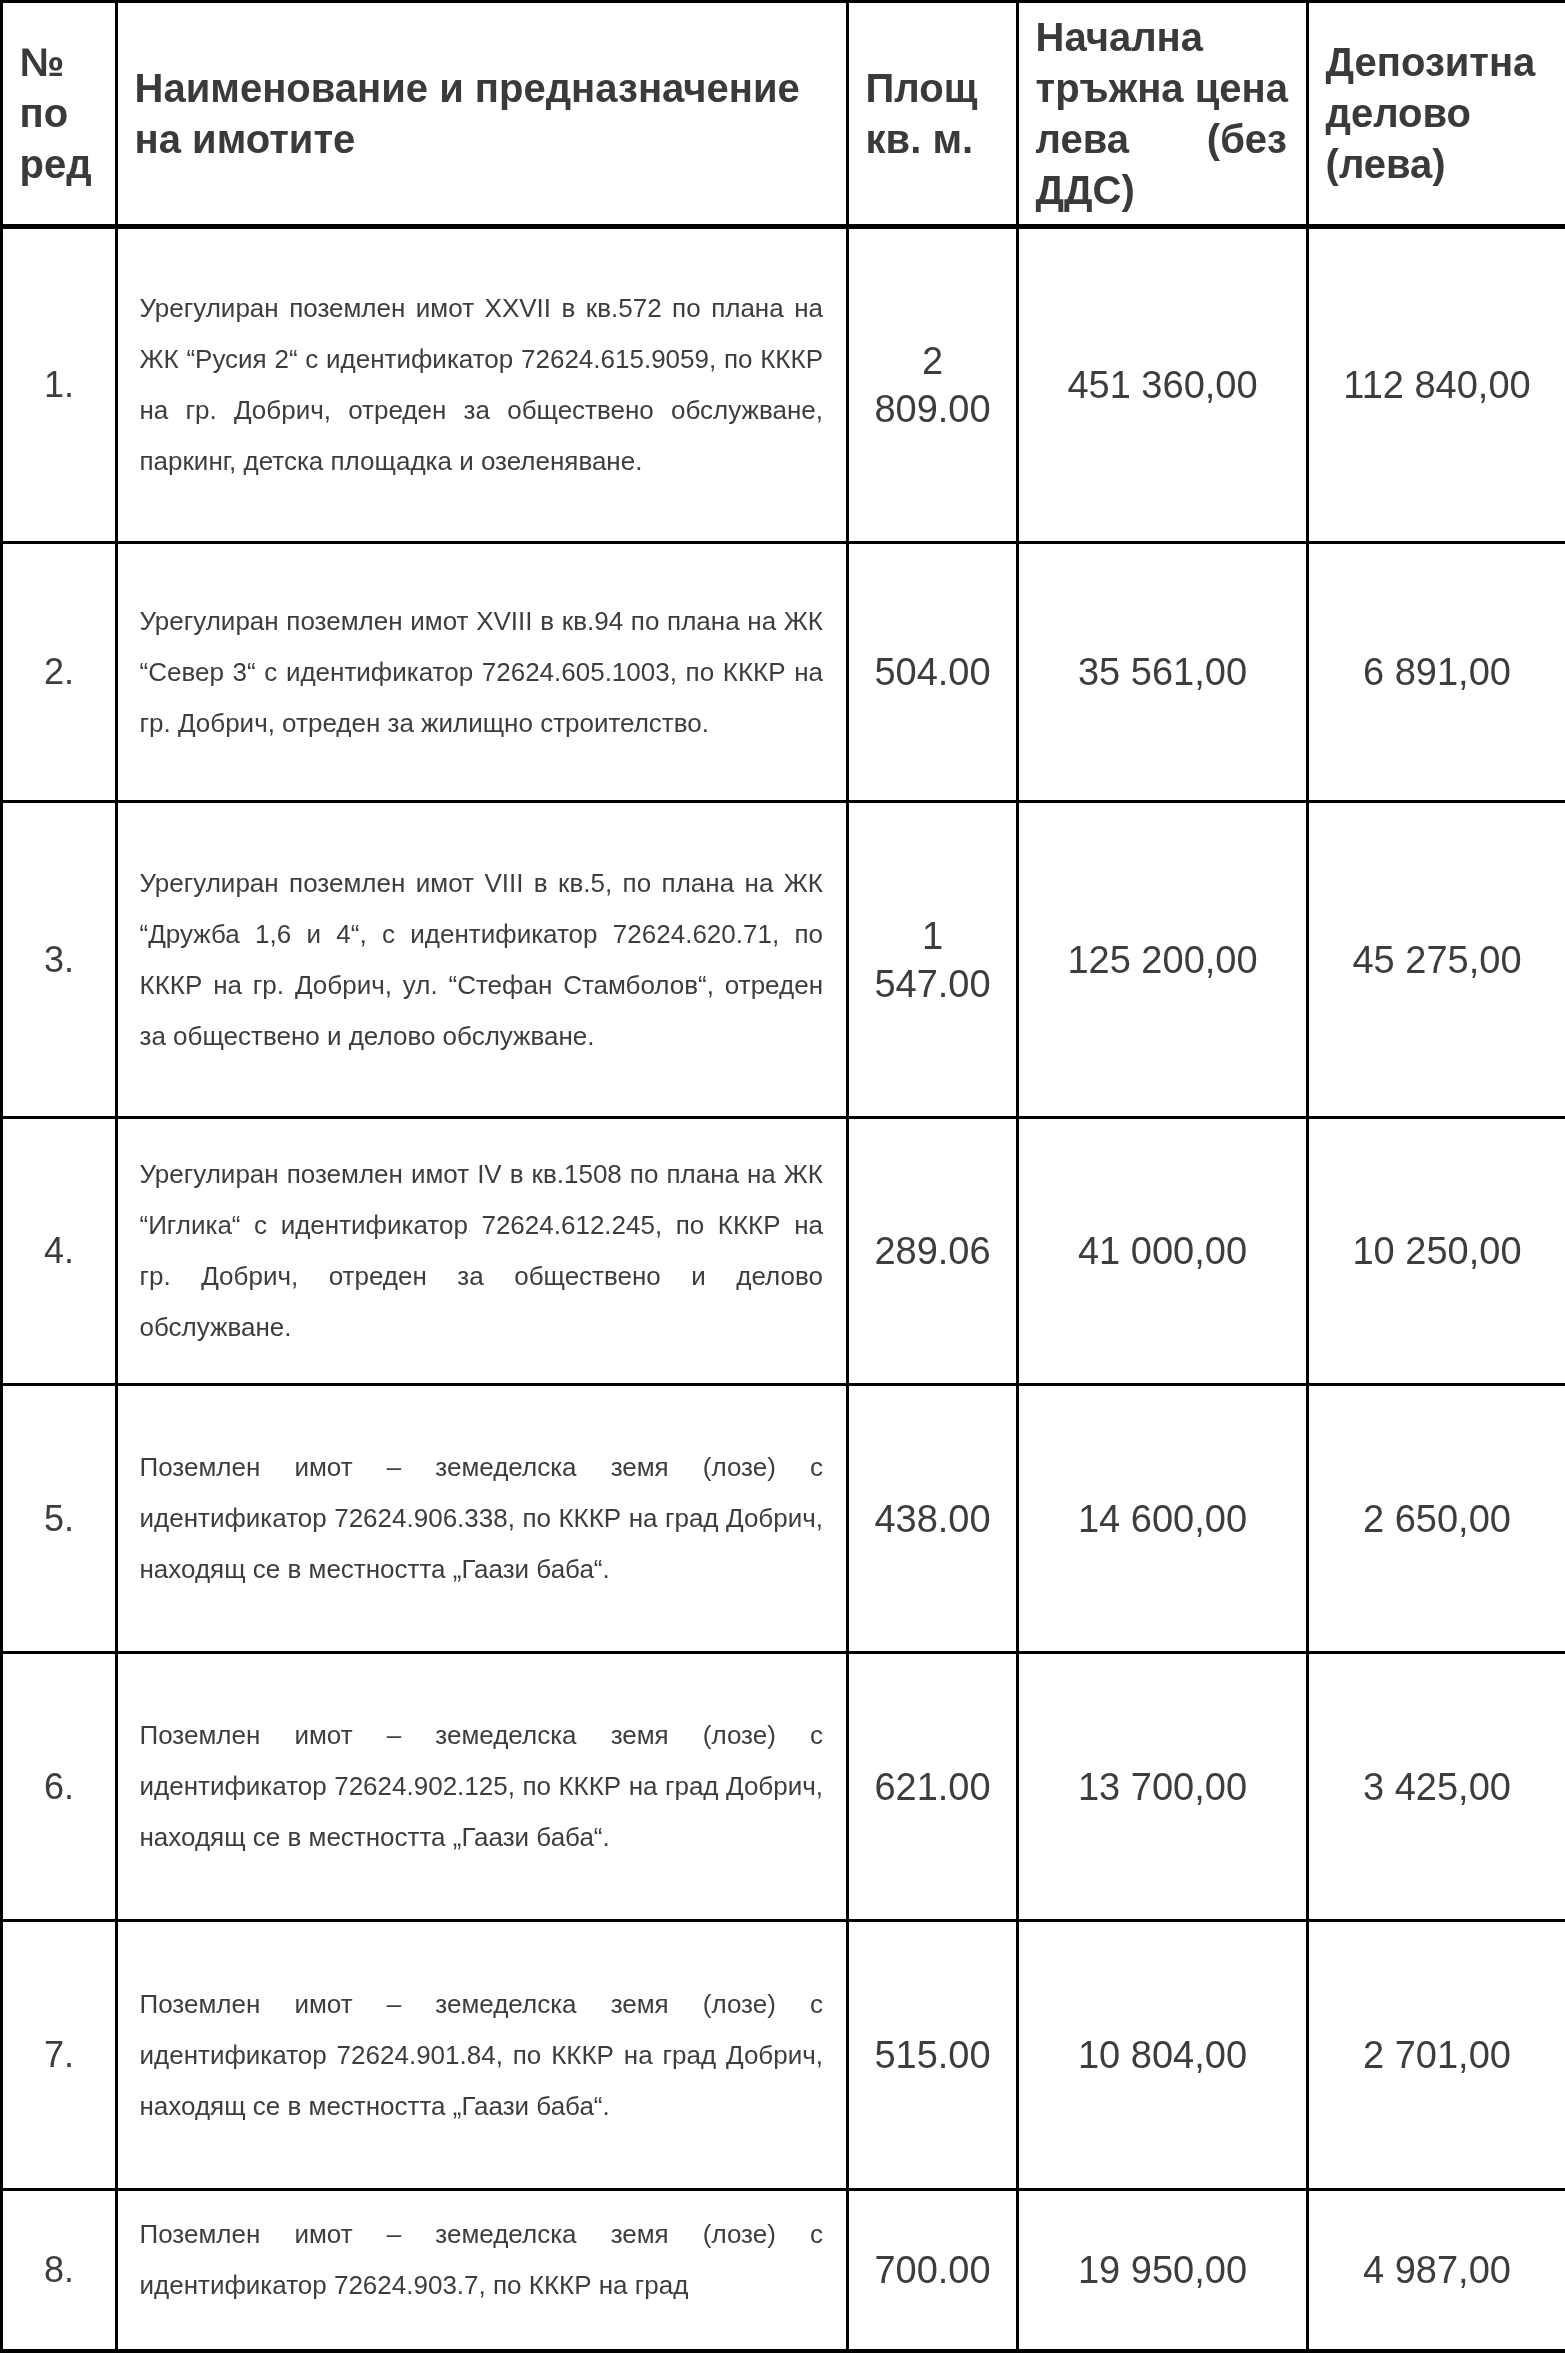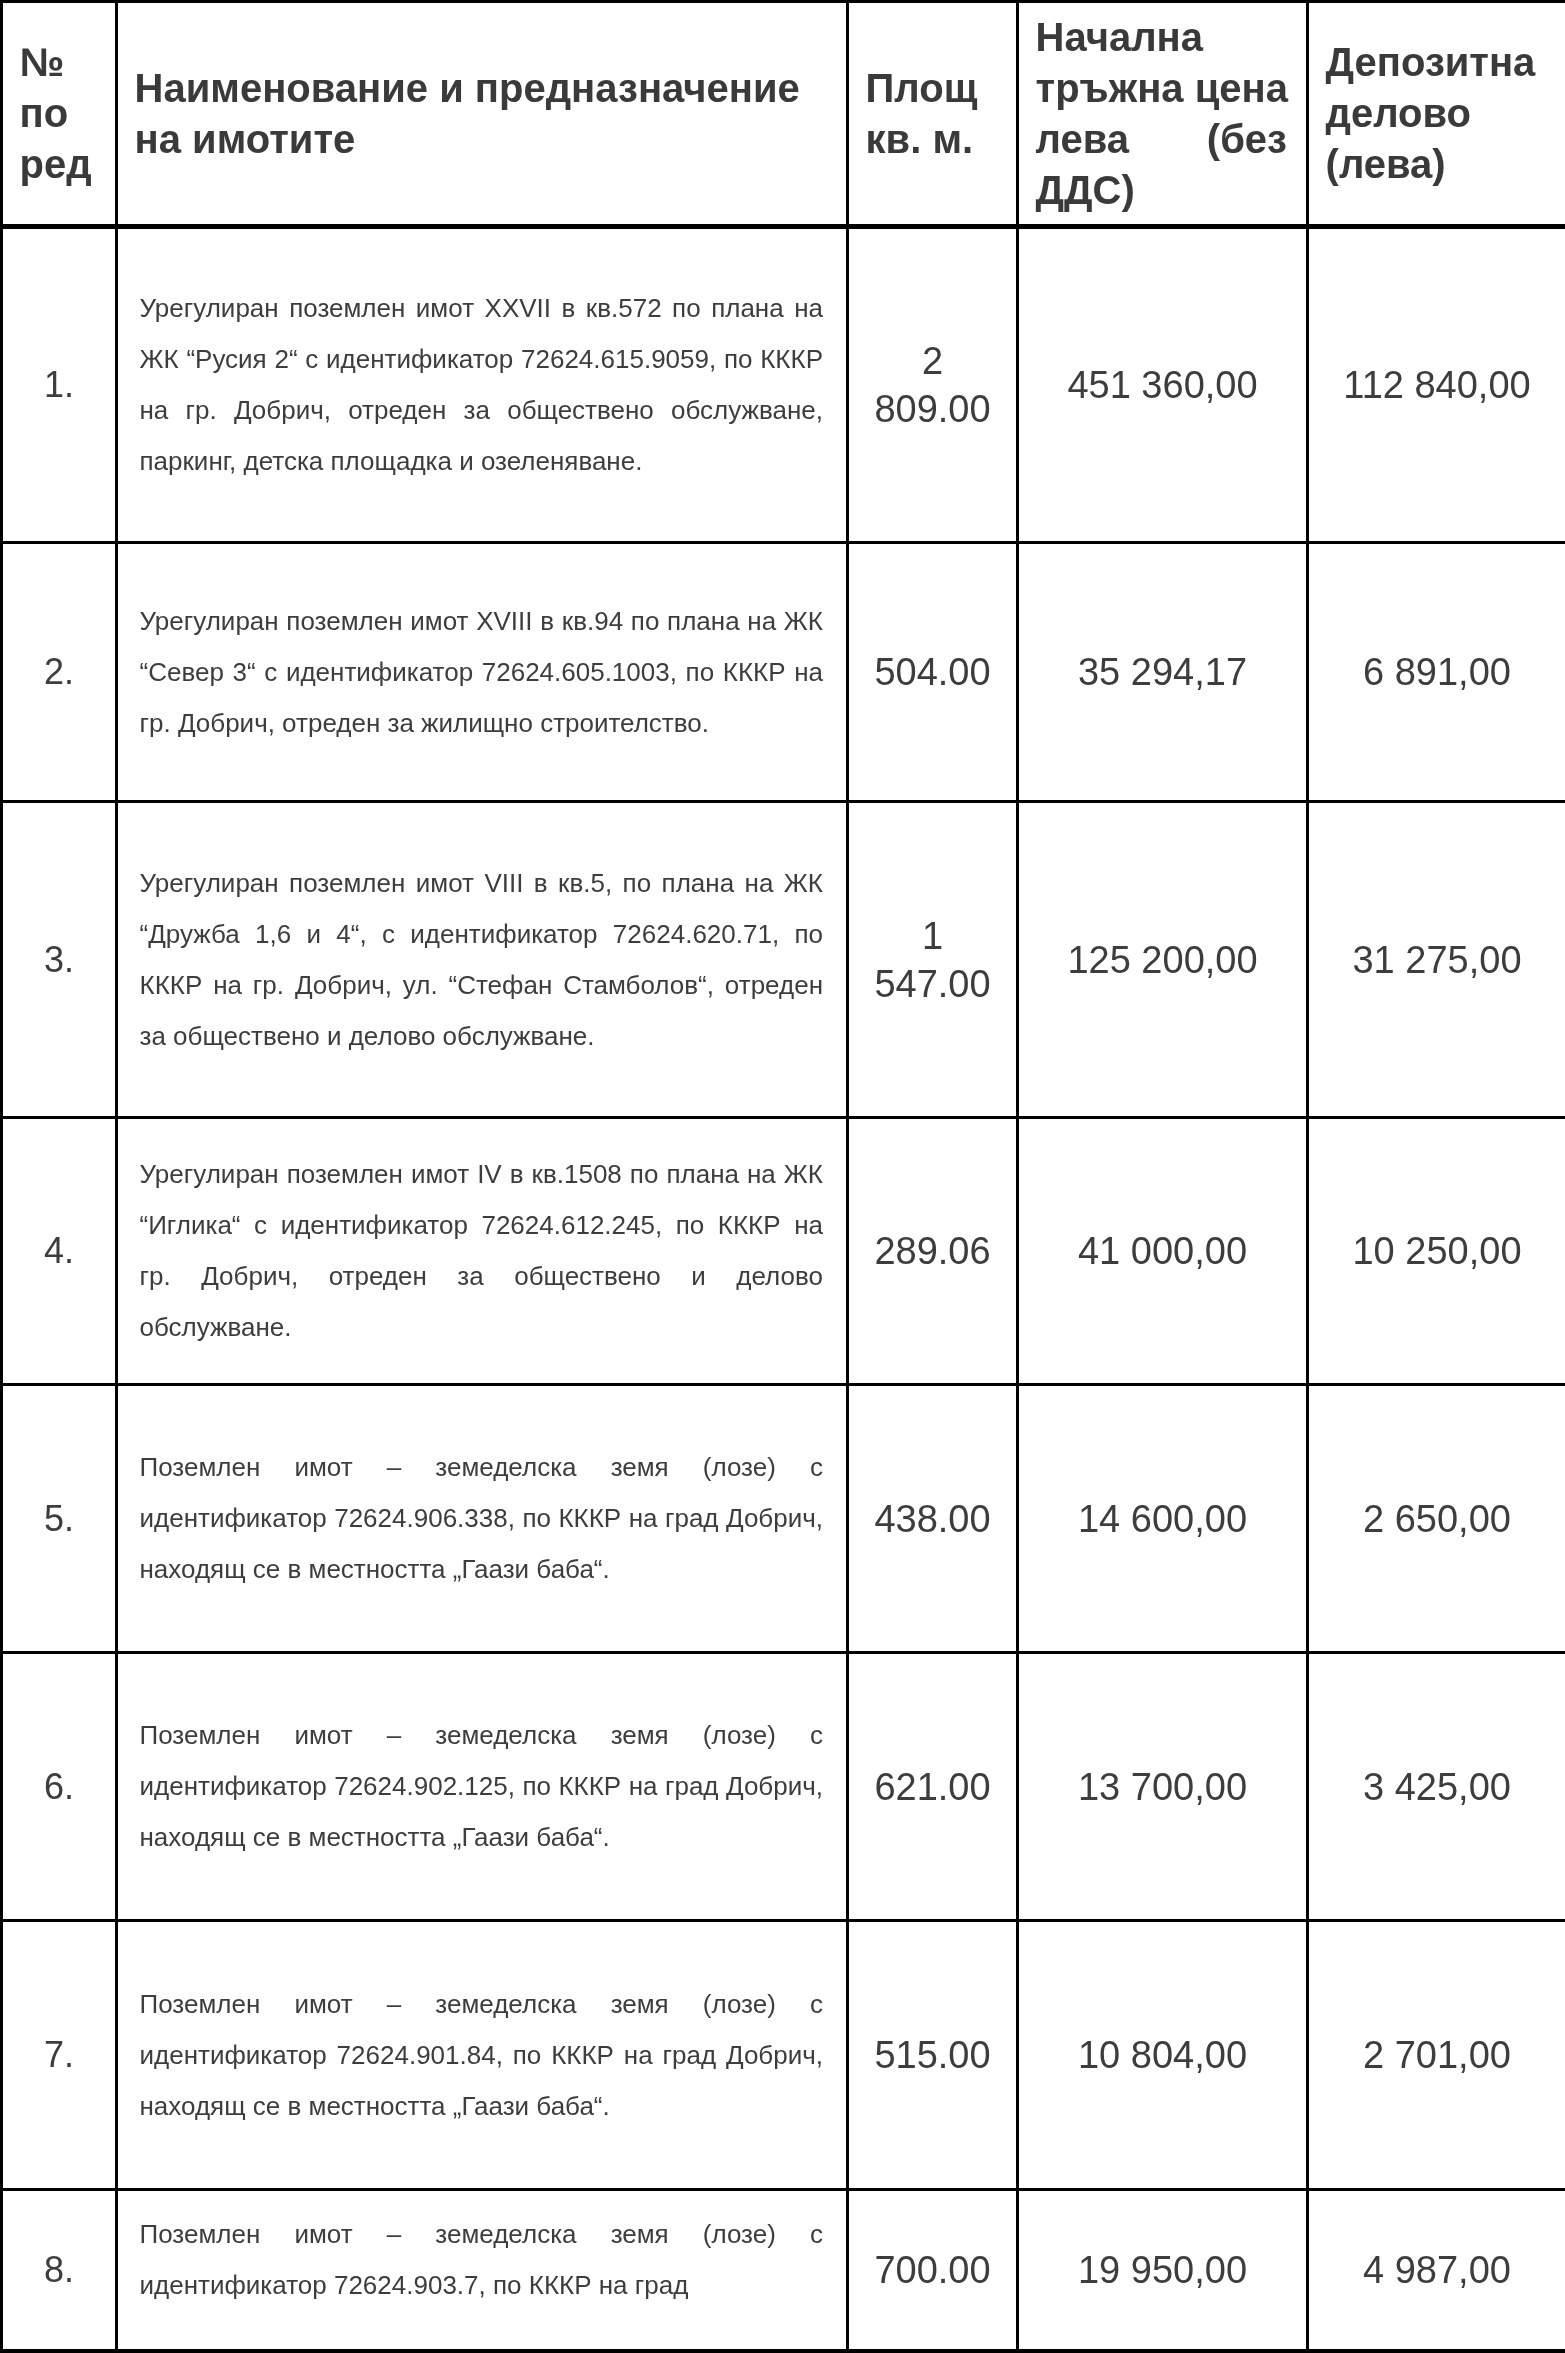--- a/index.html
+++ b/index.html
@@ -101,31 +101,31 @@
     <td class="num">2
 809.00</td>
     <td class="num">451 360,00</td>
     <td class="num">112 840,00</td>
   </tr>
 
   <tr style="height:259px">
     <td class="no">2.</td>
     <td class="desc">Урегулиран поземлен имот XVIII в кв.94 по плана на ЖК “Север 3“ с идентификатор 72624.605.1003, по КККР на гр. Добрич, отреден за жилищно строителство.</td>
     <td class="num">504.00</td>
-    <td class="num">35 294,17</td>
+    <td class="num">35 561,00</td>
     <td class="num">6 891,00</td>
   </tr>
 
   <tr style="height:316px">
     <td class="no">3.</td>
     <td class="desc">Урегулиран поземлен имот VIII в кв.5, по плана на ЖК “Дружба 1,6 и 4“, с идентификатор 72624.620.71, по КККР на гр. Добрич, ул. “Стефан Стамболов“, отреден за обществено и делово обслужване.</td>
     <td class="num">1
 547.00</td>
     <td class="num">125 200,00</td>
-    <td class="num">31 275,00</td>
+    <td class="num">45 275,00</td>
   </tr>
 
   <tr style="height:267px">
     <td class="no">4.</td>
     <td class="desc">Урегулиран поземлен имот IV в кв.1508 по плана на ЖК “Иглика“ с идентификатор 72624.612.245, по КККР на гр. Добрич, отреден за обществено и делово обслужване.</td>
     <td class="num">289.06</td>
     <td class="num">41 000,00</td>
     <td class="num">10 250,00</td>
   </tr>
 

